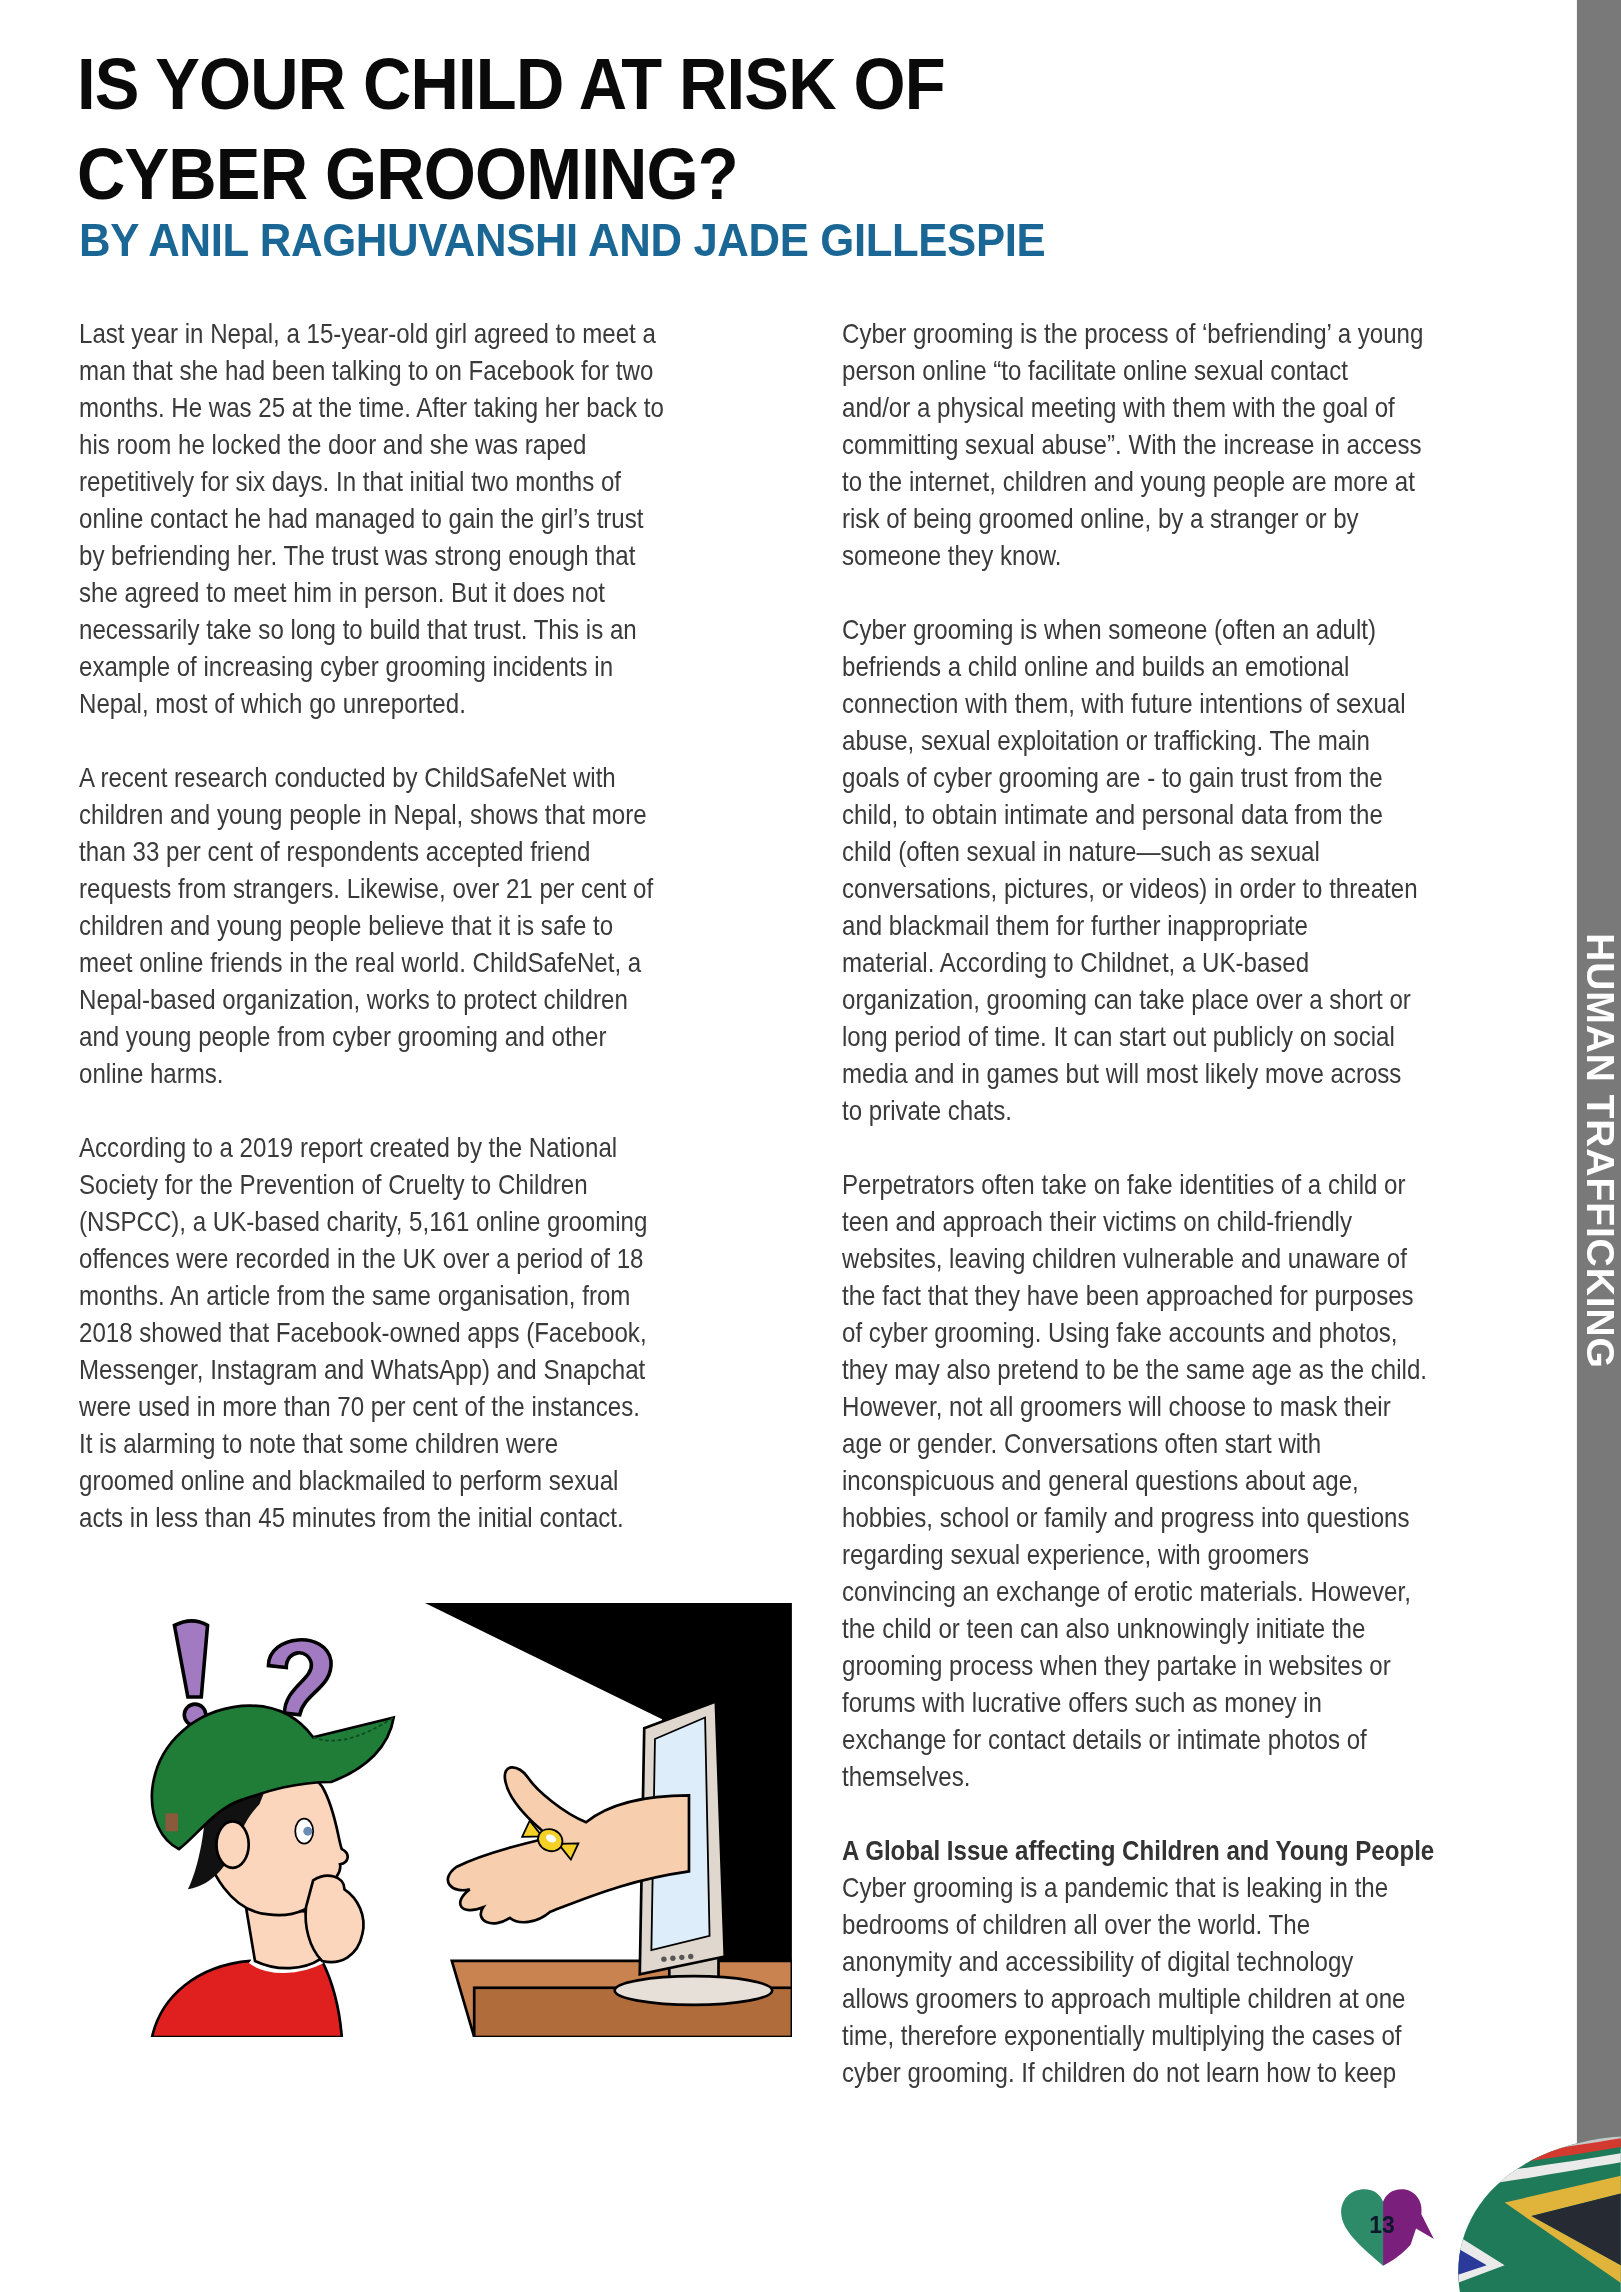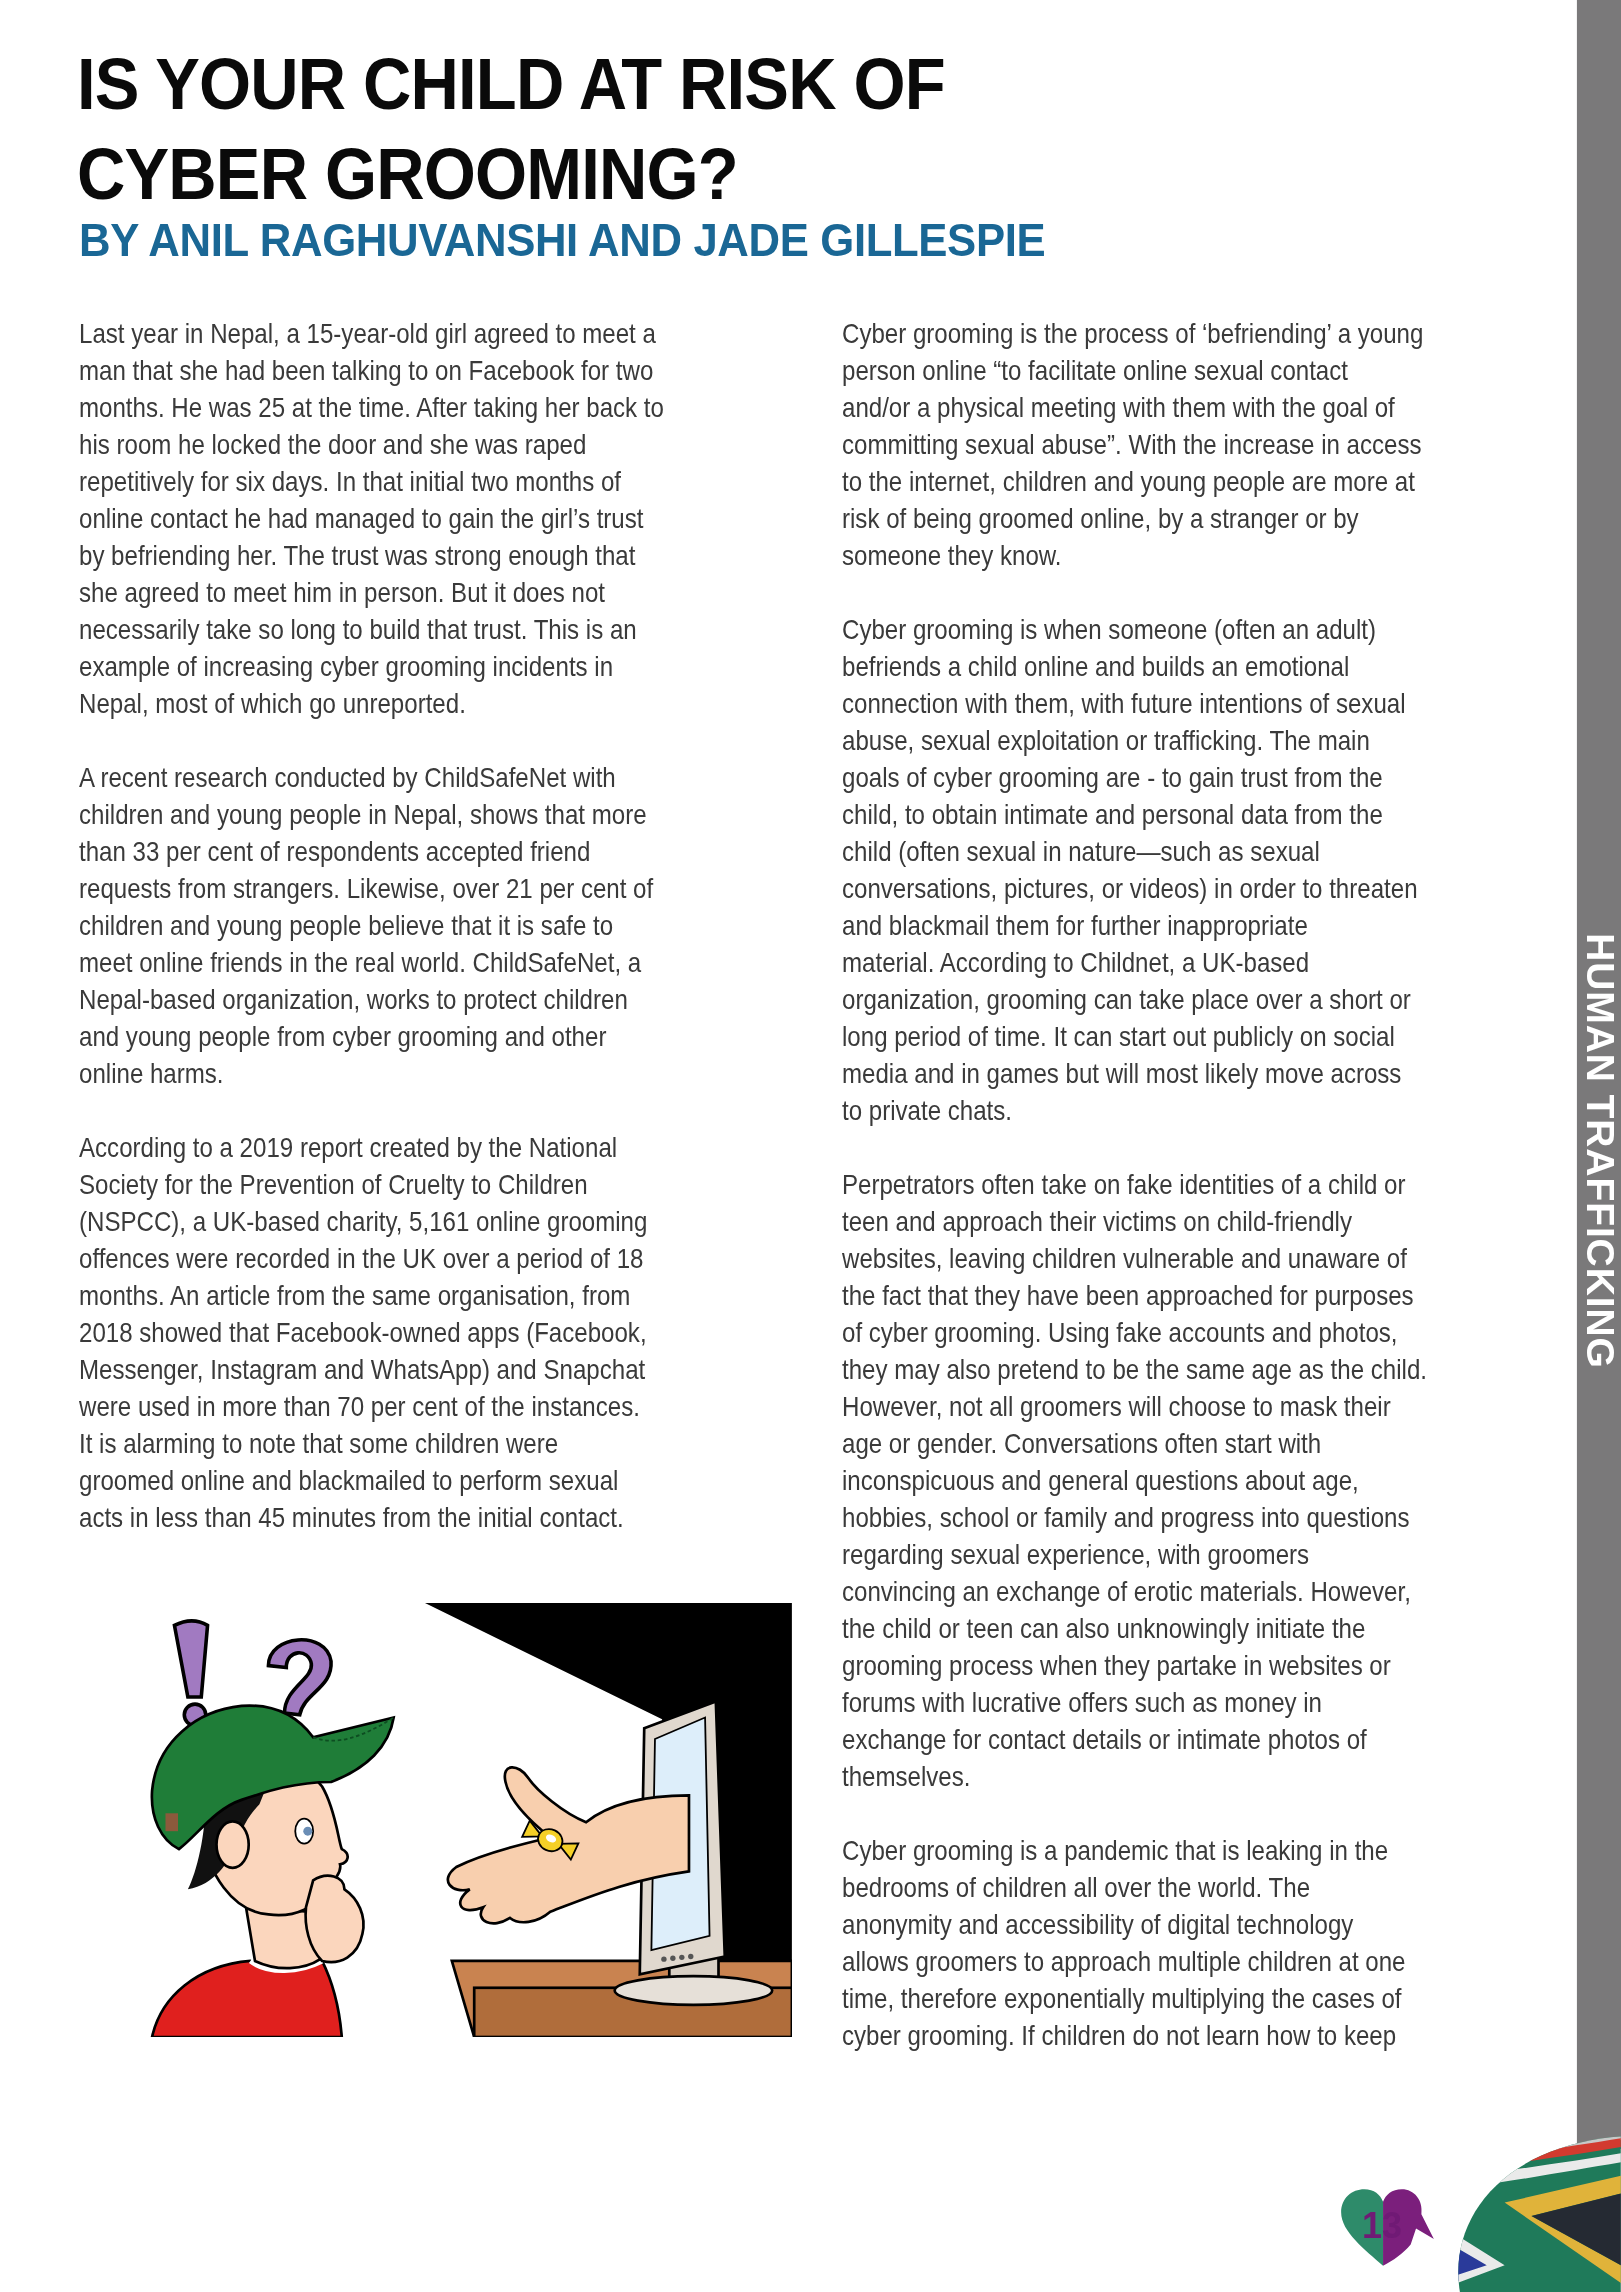--- a/index.html
+++ b/index.html
@@ -49,21 +49,21 @@
   }
 
   .flag-corner {
     position: absolute; left: 1433px; top: 2131px; width: 188px; height: 161px;
   }
   .page-badge {
     position: absolute; left: 1334px; top: 2187px; width: 107px; height: 81px;
   }
   .page-number {
     position: absolute; left: 1355px; top: 2206px; width: 54px; text-align: center;
-    color: #701a75; font-weight: 700; font-size: 36px; line-height: 39px;
+    color: #0f172a; font-weight: 700; font-size: 23px; line-height: 39px;
   }
 </style>
 </head>
 <body>
 
 <h1 class="page-title">
   <span class="line">IS YOUR CHILD AT RISK OF</span>
   <span class="line">CYBER GROOMING?</span>
 </h1>
 <h2 class="byline">BY ANIL RAGHUVANSHI AND JADE GILLESPIE</h2>
@@ -71,20 +71,23 @@
 <div class="col col-left">
   <p><span class="line" style="display: block; transform: scaleX(0.86);">Last year in Nepal, a 15-year-old girl agreed to meet a</span><span class="line" style="display: block; transform: scaleX(0.86);">man that she had been talking to on Facebook for two</span><span class="line" style="display: block; transform: scaleX(0.86);">months. He was 25 at the time. After taking her back to</span><span class="line" style="display: block; transform: scaleX(0.86);">his room he locked the door and she was raped</span><span class="line" style="display: block; transform: scaleX(0.86);">repetitively for six days. In that initial two months of</span><span class="line" style="display: block; transform: scaleX(0.86);">online contact he had managed to gain the girl’s trust</span><span class="line" style="display: block; transform: scaleX(0.86);">by befriending her. The trust was strong enough that</span><span class="line" style="display: block; transform: scaleX(0.86);">she agreed to meet him in person. But it does not</span><span class="line" style="display: block; transform: scaleX(0.86);">necessarily take so long to build that trust. This is an</span><span class="line" style="display: block; transform: scaleX(0.86);">example of increasing cyber grooming incidents in</span><span class="line" style="display: block; transform: scaleX(0.86);">Nepal, most of which go unreported.</span></p>
   <p><span class="line" style="display: block; transform: scaleX(0.86);">A recent research conducted by ChildSafeNet with</span><span class="line" style="display: block; transform: scaleX(0.86);">children and young people in Nepal, shows that more</span><span class="line" style="display: block; transform: scaleX(0.86);">than 33 per cent of respondents accepted friend</span><span class="line" style="display: block; transform: scaleX(0.86);">requests from strangers. Likewise, over 21 per cent of</span><span class="line" style="display: block; transform: scaleX(0.86);">children and young people believe that it is safe to</span><span class="line" style="display: block; transform: scaleX(0.86);">meet online friends in the real world. ChildSafeNet, a</span><span class="line" style="display: block; transform: scaleX(0.86);">Nepal-based organization, works to protect children</span><span class="line" style="display: block; transform: scaleX(0.86);">and young people from cyber grooming and other</span><span class="line" style="display: block; transform: scaleX(0.86);">online harms.</span></p>
   <p><span class="line" style="display: block; transform: scaleX(0.86);">According to a 2019 report created by the National</span><span class="line" style="display: block; transform: scaleX(0.86);">Society for the Prevention of Cruelty to Children</span><span class="line" style="display: block; transform: scaleX(0.86);">(NSPCC), a UK-based charity, 5,161 online grooming</span><span class="line" style="display: block; transform: scaleX(0.86);">offences were recorded in the UK over a period of 18</span><span class="line" style="display: block; transform: scaleX(0.86);">months. An article from the same organisation, from</span><span class="line" style="display: block; transform: scaleX(0.86);">2018 showed that Facebook-owned apps (Facebook,</span><span class="line" style="display: block; transform: scaleX(0.86);">Messenger, Instagram and WhatsApp) and Snapchat</span><span class="line" style="display: block; transform: scaleX(0.86);">were used in more than 70 per cent of the instances.</span><span class="line" style="display: block; transform: scaleX(0.86);">It is alarming to note that some children were</span><span class="line" style="display: block; transform: scaleX(0.86);">groomed online and blackmailed to perform sexual</span><span class="line" style="display: block; transform: scaleX(0.86);">acts in less than 45 minutes from the initial contact.</span></p>
 </div>
 
 <div class="col col-right">
   <p><span class="line" style="display: block; transform: scaleX(0.86);">Cyber grooming is the process of ‘befriending’ a young</span><span class="line" style="display: block; transform: scaleX(0.86);">person online “to facilitate online sexual contact</span><span class="line" style="display: block; transform: scaleX(0.86);">and/or a physical meeting with them with the goal of</span><span class="line" style="display: block; transform: scaleX(0.86);">committing sexual abuse”. With the increase in access</span><span class="line" style="display: block; transform: scaleX(0.86);">to the internet, children and young people are more at</span><span class="line" style="display: block; transform: scaleX(0.86);">risk of being groomed online, by a stranger or by</span><span class="line" style="display: block; transform: scaleX(0.86);">someone they know.</span></p>
   <p><span class="line" style="display: block; transform: scaleX(0.86);">Cyber grooming is when someone (often an adult)</span><span class="line" style="display: block; transform: scaleX(0.86);">befriends a child online and builds an emotional</span><span class="line" style="display: block; transform: scaleX(0.86);">connection with them, with future intentions of sexual</span><span class="line" style="display: block; transform: scaleX(0.86);">abuse, sexual exploitation or trafficking. The main</span><span class="line" style="display: block; transform: scaleX(0.86);">goals of cyber grooming are - to gain trust from the</span><span class="line" style="display: block; transform: scaleX(0.86);">child, to obtain intimate and personal data from the</span><span class="line" style="display: block; transform: scaleX(0.86);">child (often sexual in nature—such as sexual</span><span class="line" style="display: block; transform: scaleX(0.86);">conversations, pictures, or videos) in order to threaten</span><span class="line" style="display: block; transform: scaleX(0.86);">and blackmail them for further inappropriate</span><span class="line" style="display: block; transform: scaleX(0.86);">material. According to Childnet, a UK-based</span><span class="line" style="display: block; transform: scaleX(0.86);">organization, grooming can take place over a short or</span><span class="line" style="display: block; transform: scaleX(0.86);">long period of time. It can start out publicly on social</span><span class="line" style="display: block; transform: scaleX(0.86);">media and in games but will most likely move across</span><span class="line" style="display: block; transform: scaleX(0.86);">to private chats.</span></p>
   <p><span class="line" style="display: block; transform: scaleX(0.86);">Perpetrators often take on fake identities of a child or</span><span class="line" style="display: block; transform: scaleX(0.86);">teen and approach their victims on child-friendly</span><span class="line" style="display: block; transform: scaleX(0.86);">websites, leaving children vulnerable and unaware of</span><span class="line" style="display: block; transform: scaleX(0.86);">the fact that they have been approached for purposes</span><span class="line" style="display: block; transform: scaleX(0.86);">of cyber grooming. Using fake accounts and photos,</span><span class="line" style="display: block; transform: scaleX(0.86);">they may also pretend to be the same age as the child.</span><span class="line" style="display: block; transform: scaleX(0.86);">However, not all groomers will choose to mask their</span><span class="line" style="display: block; transform: scaleX(0.86);">age or gender. Conversations often start with</span><span class="line" style="display: block; transform: scaleX(0.86);">inconspicuous and general questions about age,</span><span class="line" style="display: block; transform: scaleX(0.86);">hobbies, school or family and progress into questions</span><span class="line" style="display: block; transform: scaleX(0.86);">regarding sexual experience, with groomers</span><span class="line" style="display: block; transform: scaleX(0.86);">convincing an exchange of erotic materials. However,</span><span class="line" style="display: block; transform: scaleX(0.86);">the child or teen can also unknowingly initiate the</span><span class="line" style="display: block; transform: scaleX(0.86);">grooming process when they partake in websites or</span><span class="line" style="display: block; transform: scaleX(0.86);">forums with lucrative offers such as money in</span><span class="line" style="display: block; transform: scaleX(0.86);">exchange for contact details or intimate photos of</span><span class="line" style="display: block; transform: scaleX(0.86);">themselves.</span></p>
+  <h3>
+      <span class="line" style="display: block; transform: scaleX(0.86);">A Global Issue affecting Children and Young People</span>
+    </h3>
   <p><span class="line" style="display: block; transform: scaleX(0.86);">Cyber grooming is a pandemic that is leaking in the</span><span class="line" style="display: block; transform: scaleX(0.86);">bedrooms of children all over the world. The</span><span class="line" style="display: block; transform: scaleX(0.86);">anonymity and accessibility of digital technology</span><span class="line" style="display: block; transform: scaleX(0.86);">allows groomers to approach multiple children at one</span><span class="line" style="display: block; transform: scaleX(0.86);">time, therefore exponentially multiplying the cases of</span><span class="line" style="display: block; transform: scaleX(0.86);">cyber grooming. If children do not learn how to keep</span></p>
 </div>
 
 <div class="illustration">
   <svg width="649" height="434" viewBox="0 0 725 485" xmlns="http://www.w3.org/2000/svg">
 
     <polygon points="315,0 725,0 725,485 580,485 580,130" fill="#000"></polygon>
 
     <polygon points="345,400 725,400 725,485 370,485" fill="#c98350" stroke="#000" stroke-width="3"></polygon>
     <rect x="370" y="430" width="355" height="55" fill="#b06d3b" stroke="#000" stroke-width="3"></rect>

